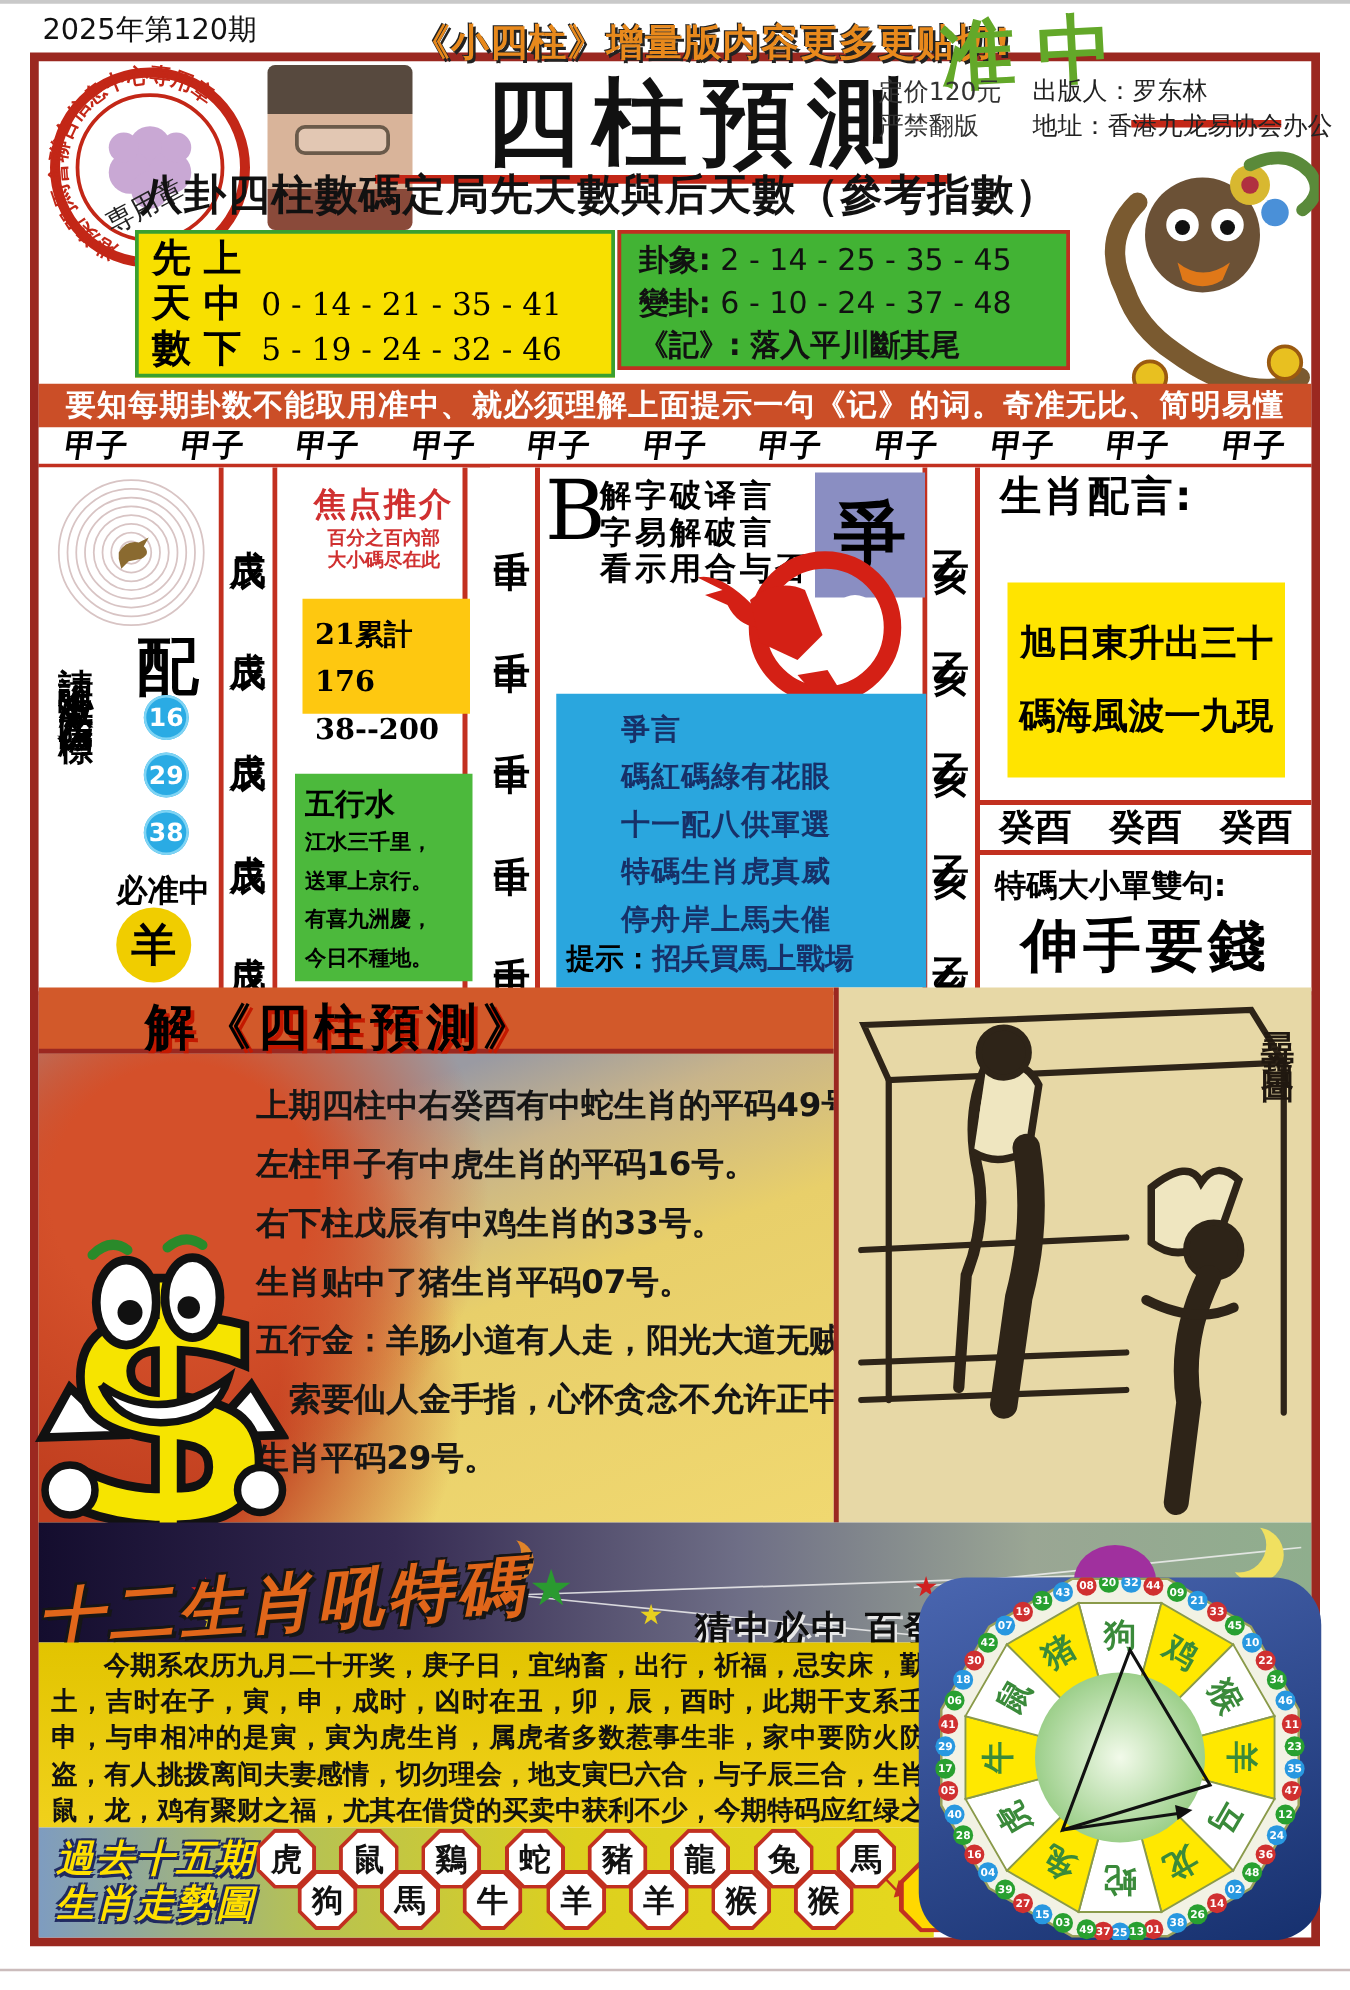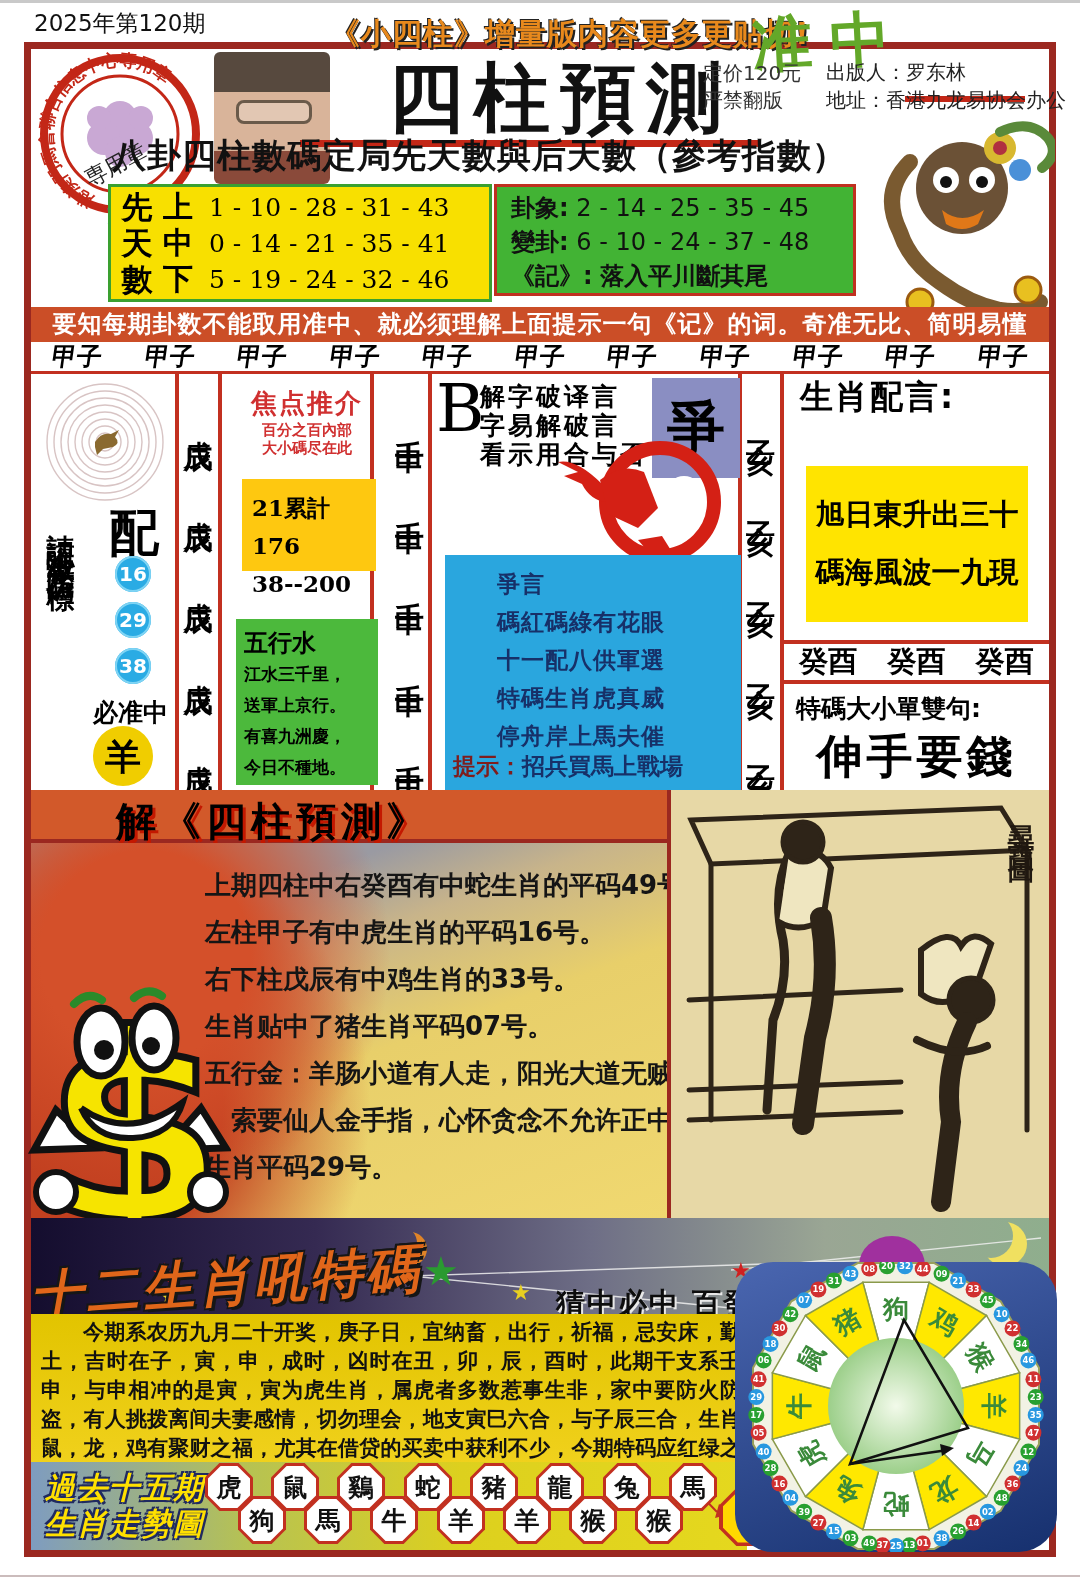--- a/index.html
+++ b/index.html
@@ -83,21 +83,21 @@
   .wuxing-line{font-size:17px;font-weight:700;font-family:"DejaVu Serif",serif;line-height:31px;}
   
   #big-b{left:4px;top:-4px;font-size:66px;font-family:"DejaVu Serif",serif;}
   #b-lines{left:48px;top:8px;font-size:25px;font-weight:900;line-height:29px;letter-spacing:3px;}
   #zheng-box{left:220px;top:4px;width:88px;height:100px;background:#8a8ec2;text-align:center;}
   #zheng-box span{font-size:58px;font-weight:900;font-family:"DejaVu Serif",serif;line-height:100px;}
   #kangaroo{left:110px;top:40px;}
   #verse-box{left:13px;top:181px;width:296px;height:235px;background:#2aa6de;padding:10px 0 12px 52px;box-sizing:border-box;}
   .verse-line{font-size:23px;font-weight:900;color:#173068;line-height:38px;letter-spacing:1px;}
   #hint-line{position:absolute;left:8px;bottom:8px;font-size:23px;font-weight:900;color:#173068;}
-  #hint-line .hint-label{color:#7f1d1d;}
+  #hint-line .hint-label{color:#000000;}
   
   #match-title{left:16px;top:1px;font-size:33px;font-weight:900;letter-spacing:2px;}
   #match-box{left:22px;top:92px;width:222px;height:156px;background:#ffe400;text-align:center;
              display:flex;flex-direction:column;justify-content:center;gap:18px;}
   .match-line{font-size:29px;font-weight:900;}
   #guiyou-row{left:0;top:266px;width:265px;height:44px;border-top:4px solid #c23020;border-bottom:4px solid #c23020;
               display:flex;justify-content:space-around;align-items:center;box-sizing:border-box;}
   .guiyou-item{font-size:29px;font-weight:900;font-family:"DejaVu Serif",serif;}
   #special-title{left:12px;top:318px;font-size:25px;font-weight:900;}
   #special-phrase{left:0;top:352px;width:265px;text-align:center;font-size:46px;font-weight:900;letter-spacing:4px;}
@@ -218,21 +218,20 @@
 
 <div id="xt-box" class="abs">
   <div id="xt-label">
       <div>先</div>
       <div>天</div>
       <div>數</div>
     </div>
   <div id="xt-rows">
     <div class="xt-row">
       <span class="xt-key">上</span>
-      <span class="xt-val">1 - 10 - 28 - 31 - 43</span>
     </div>
     <div class="xt-row">
       <span class="xt-key">中</span>
       <span class="xt-val">0 - 14 - 21 - 35 - 41</span>
     </div>
     <div class="xt-row">
       <span class="xt-key">下</span>
       <span class="xt-val">5 - 19 - 24 - 32 - 46</span>
     </div>
   </div>

